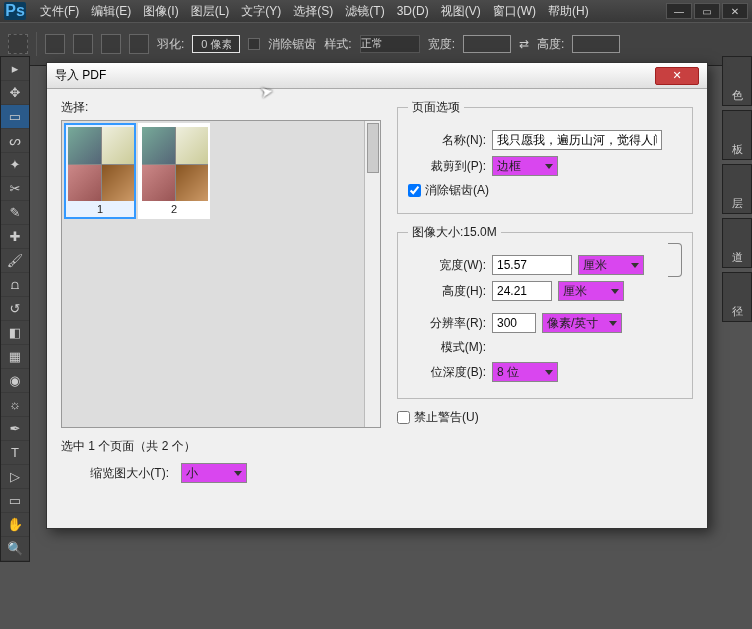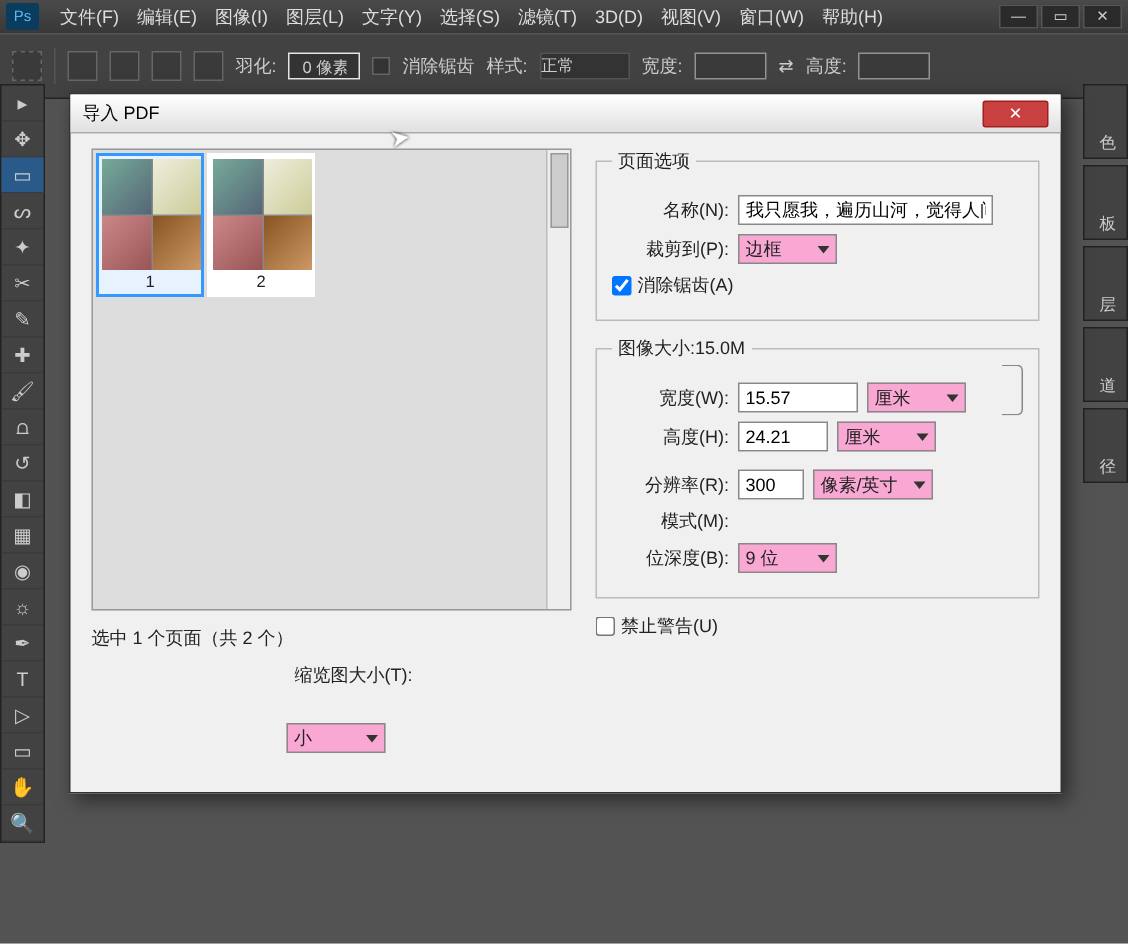--- a/index.html
+++ b/index.html
@@ -1,20 +1,20 @@
 <!DOCTYPE html>
 <html><head>
 <meta charset="utf-8">
 <style>
 * { box-sizing: border-box; margin: 0; padding: 0; font-family: "Microsoft YaHei", Arial, sans-serif; }
 body { background: #535353; width: 752px; height: 629px; overflow: hidden; position: relative; }
 
 
 .app-bar { height: 22px; background: linear-gradient(#4a4a4a,#383838); display: flex; align-items: center; padding: 0 4px; color: #ddd; font-size: 12px; }
-.ps-logo { width: 22px; height: 18px; background: #0a3c5e; color: #58b7f6; font-weight: normal; font-size: 10px; display: flex; align-items: center; justify-content: center; border-radius: 2px; margin-right: 8px; }
+.ps-logo { width: 22px; height: 18px; background: #0a3c5e; color: #58b7f6; font-weight: bold; font-size: 16px; display: flex; align-items: center; justify-content: center; border-radius: 2px; margin-right: 8px; }
 .menu-item { padding: 0 6px; cursor: pointer; }
 .win-controls { margin-left: auto; display: flex; gap: 2px; }
 .win-btn { width: 26px; height: 16px; background: #2a2a2a; border: 1px solid #555; color: #ccc; font-size: 10px; display: flex; align-items: center; justify-content: center; }
 
 
 .option-bar { height: 44px; background: #424242; border-top: 1px solid #555; border-bottom: 1px solid #222; display: flex; align-items: center; padding: 0 8px; gap: 8px; color: #ccc; font-size: 12px; }
 .opt-icon { width: 20px; height: 20px; border: 1px solid #666; background: #3a3a3a; }
 .opt-sep { width: 1px; height: 24px; background: #555; }
 .opt-input { width: 48px; height: 18px; background: #333; border: 1px solid #e5e5e5; color: #ccc; font-size: 11px; padding: 0 8px; }
 .opt-select { width: 60px; height: 18px; background: #333; border: 1px solid #555; color: #ccc; font-size: 11px; }
@@ -49,40 +49,40 @@
 .thumb.selected { border-color: #3399ff; background: #e8f2ff; }
 .thumb-img { width: 66px; height: 74px; background: #888; display: grid; grid-template: 1fr 1fr / 1fr 1fr; gap: 1px; margin-bottom: 2px; }
 .ti-cell { background: linear-gradient(135deg,#7a9,#567); }
 .ti-cell:nth-child(2){ background: linear-gradient(135deg,#eed,#cc9);} 
 .ti-cell:nth-child(3){ background: linear-gradient(135deg,#c88,#955);} 
 .ti-cell:nth-child(4){ background: linear-gradient(135deg,#852,#c96);} 
 .scrollbar { position: absolute; right: 0; top: 0; width: 16px; height: 100%; background: #eee; border-left: 1px solid #bbb; }
 .sb-thumb { position: absolute; top: 2px; left: 2px; width: 12px; height: 50px; background: #ccc; border: 1px solid #999; }
 
 .status-line { margin-top: 10px; }
-.row { display: flex; align-items: center; gap: 23px; margin-top: 8px; flex-direction: column; }
+.row { display: flex; align-items: center; gap: 6px; margin-top: 8px; }
 .row label { text-align: right; }
 
 fieldset { border: 1px solid #bbb; padding: 8px 10px 10px; margin-bottom: 10px; }
 legend { padding: 0 4px; font-size: 12px; }
 .frow { display: flex; align-items: center; margin: 6px 0; }
 .flabel { width: 78px; text-align: right; margin-right: 6px; }
 .finput { width: 90px; height: 20px; border: 1px solid #888; padding: 0 4px; font-size: 12px; }
 .link-icon { margin-left: 8px; width: 14px; height: 34px; border: 1px solid #888; border-left: none; border-radius: 0 4px 4px 0; position: relative; top: -6px; }
 .check { display: flex; align-items: center; gap: 4px; margin: 4px 0; }
 .check input { width: 13px; height: 13px; }
 
 .btns { display: flex; gap: 10px; justify-content: flex-end; margin-top: 6px; }
 .btn { width: 78px; height: 22px; border: 1px solid #707070; background: linear-gradient(#fdfdfd,#e0e0e0); font-size: 12px; cursor: pointer; }
 .btn.primary { border: 1px solid #2a6db8; box-shadow: 0 0 0 1px #7ab4ea inset; }
 
 .cursor { position: absolute; left: 260px; top: 82px; font-size: 16px; color: #fff; pointer-events: none; transform: rotate(-10deg); filter: drop-shadow(0 0 1px #000); }
 
 .dropdown-caret { display:inline-block; width:0; height:0; border-left:4px solid transparent; border-right:4px solid transparent; border-top:5px solid #333; margin-left:4px; vertical-align: middle;}
-.unit-wrap { display:inline-flex; align-items:center; border:1px solid #888; height:20px; padding:0 4px; margin-left:6px; background:#f9a8d4; min-width:66px; justify-content:space-between;}
+.unit-wrap { display:inline-flex; align-items:center; border:1px solid #888; height:20px; padding:0 4px; margin-left:6px; background:#d946ef; min-width:66px; justify-content:space-between;}
 </style>
 </head>
 <body>
 
 <div class="app-bar">
   <div class="ps-logo">Ps</div>
   <div class="menu-item">文件(F)</div>
   <div class="menu-item">编辑(E)</div>
   <div class="menu-item">图像(I)</div>
   <div class="menu-item">图层(L)</div>
@@ -152,20 +152,21 @@
   <div class="panel-tab">径</div>
 </div>
 
 <div class="dialog">
   <div class="dlg-title">
     <span>导入 PDF</span>
     <div class="dlg-close">✕</div>
   </div>
   <div class="dlg-body">
     <div class="left-col">
+      <div class="sel-label">选择:</div>
       <div class="thumb-area">
         <div class="thumbs">
           <div class="thumb selected">
             <div class="thumb-img">
                 <div class="ti-cell"></div>
                 <div class="ti-cell"></div>
                 <div class="ti-cell"></div>
                 <div class="ti-cell"></div>
               </div>
             <span>1</span>
@@ -244,21 +245,21 @@
               <span>像素/英寸</span>
               <span class="dropdown-caret"></span>
             </div>
         </div>
         <div class="frow">
           <div class="flabel">模式(M):</div>
         </div>
         <div class="frow">
           <div class="flabel">位深度(B):</div>
           <div class="unit-wrap" style="margin-left:0">
-              <span>9 位</span>
+              <span>8 位</span>
               <span class="dropdown-caret"></span>
             </div>
         </div>
       </fieldset>
 
       <label class="check">
           <input type="checkbox" style="">
           <span>禁止警告(U)</span>
         </label>
 

